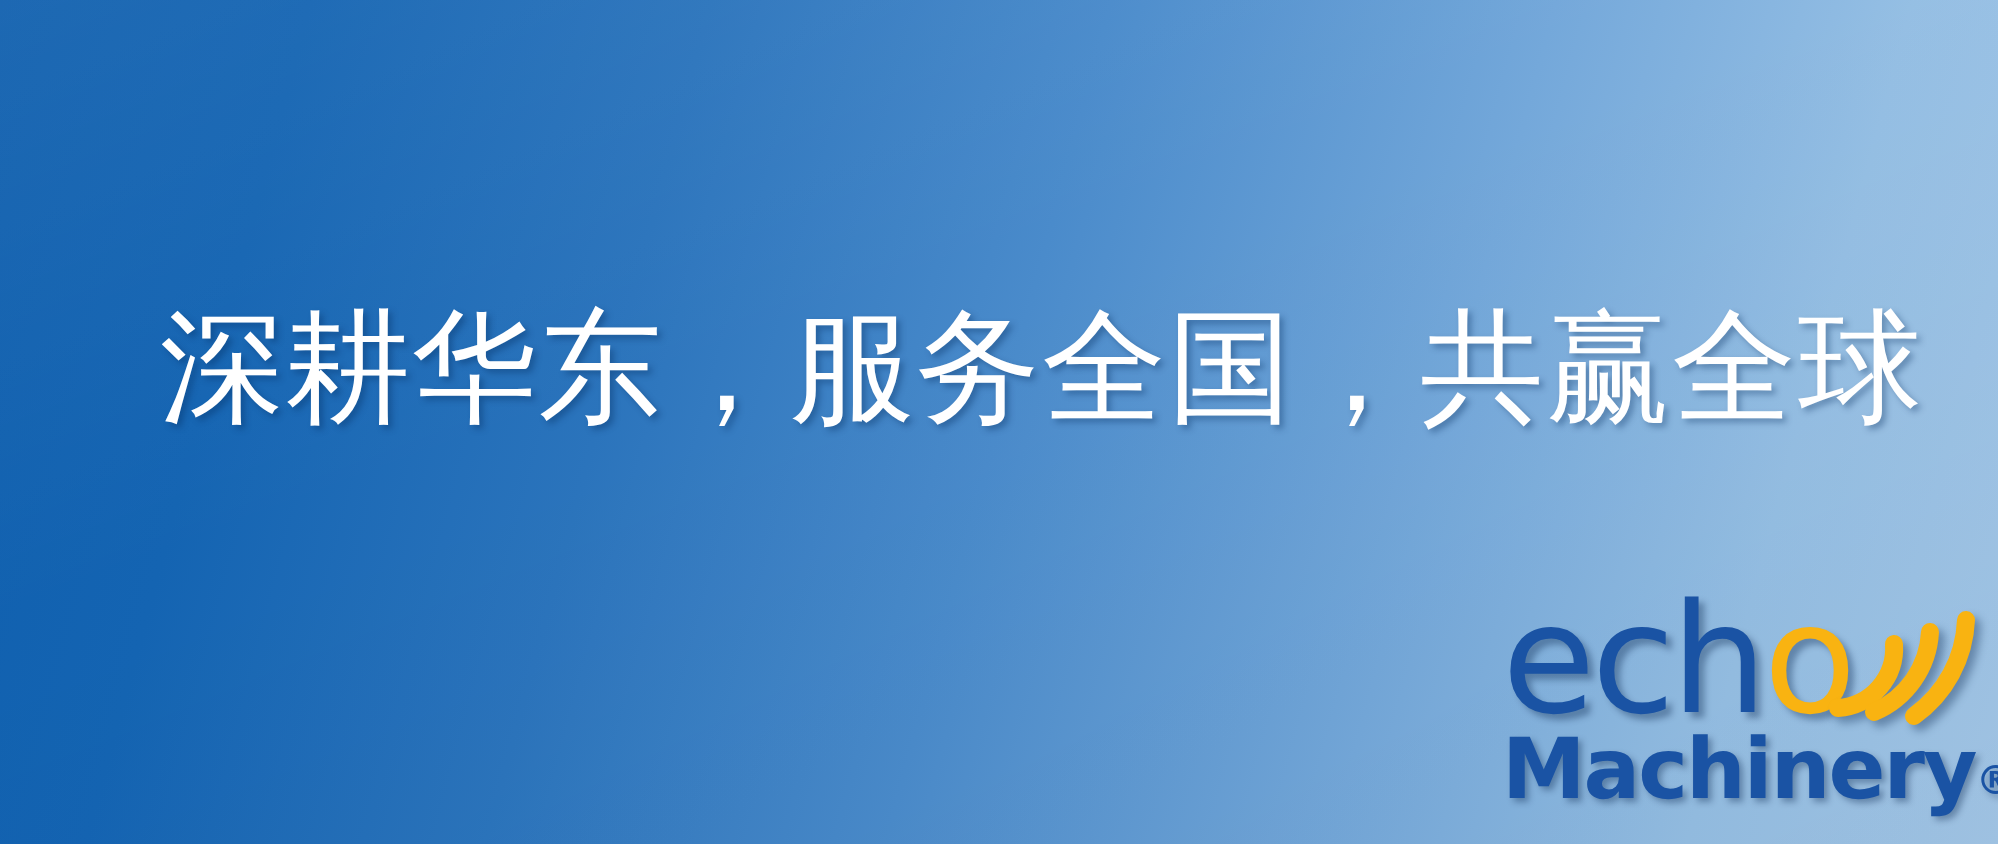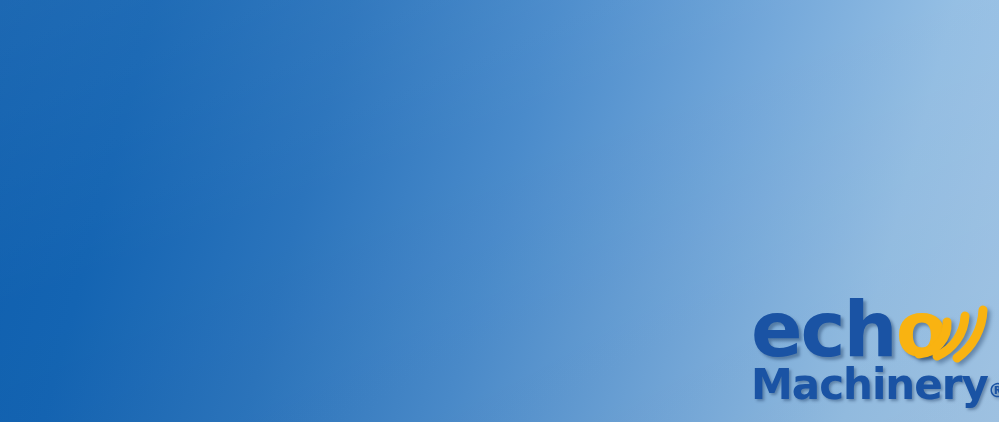--- a/index.html
+++ b/index.html
@@ -70,21 +70,21 @@
     width: 254px;
     height: 126px;
     z-index: 4;
   }
   .logo-word {
     position: absolute;
     left: 6px;
     top: -4px;
     font-family: "DejaVu Sans", "Liberation Sans", sans-serif;
     font-size: 76px;
-    font-weight: bold;
+    font-weight: normal;
     letter-spacing: -2px;
     line-height: 1;
     white-space: nowrap;
   }
   .logo-ech {
     color: #1a53a4;
     text-shadow: 3px 3px 3px rgba(0, 30, 70, 0.35);
   }
   .logo-o {
     color: #f9b311;
@@ -115,20 +115,21 @@
     width: 86px;
     height: 72px;
     filter: drop-shadow(3px 3px 2px rgba(0, 30, 70, 0.35));
   }
 </style>
 </head>
 <body>
 
 <div id="banner">
 
+  <div class="headline">深耕华东，服务全国，共赢全球</div>
 
 
   <div class="logo">
 
     <div class="logo-word">
       <span class="logo-ech">ech</span><span class="logo-o">o</span>
     </div>
 
     <svg class="logo-waves" viewBox="0 0 86 72">
       <g fill="none" stroke="#f9b311" stroke-linecap="round">

